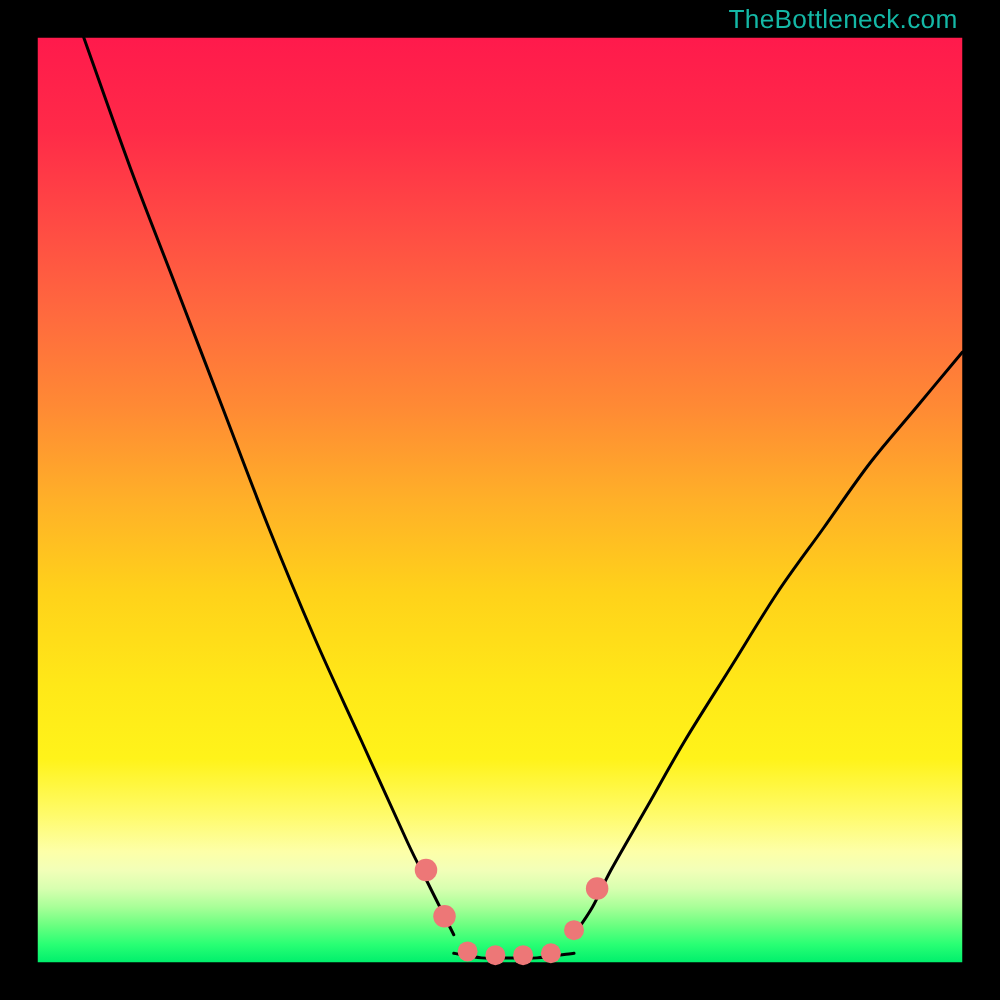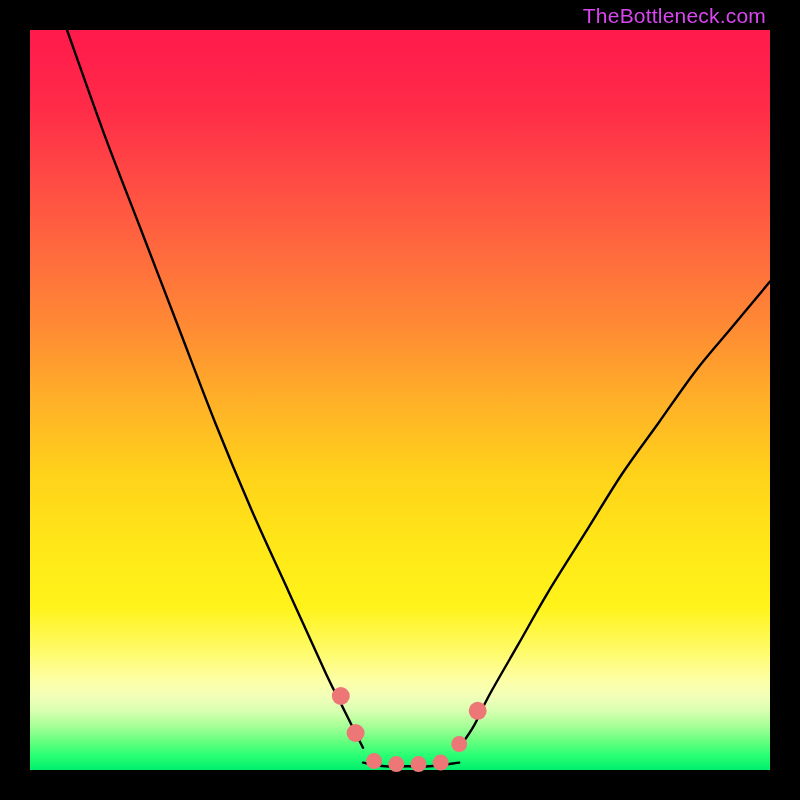--- a/index.html
+++ b/index.html
@@ -40,21 +40,21 @@
       #a8ff98 94%,
       #6aff80 96%,
       #2aff74 98%,
       #00ef6c 100%
     );
   }
   .watermark {
     position: absolute;
     top: 4px;
     right: 34px;
-    color: #d946ef;
+    color: #14b8a6;
     font-size: 21px;
     letter-spacing: 0.2px;
     font-weight: 500;
     user-select: none;
   }
   svg {
     position: absolute;
     top: 0; left: 0;
   }
 </style>

